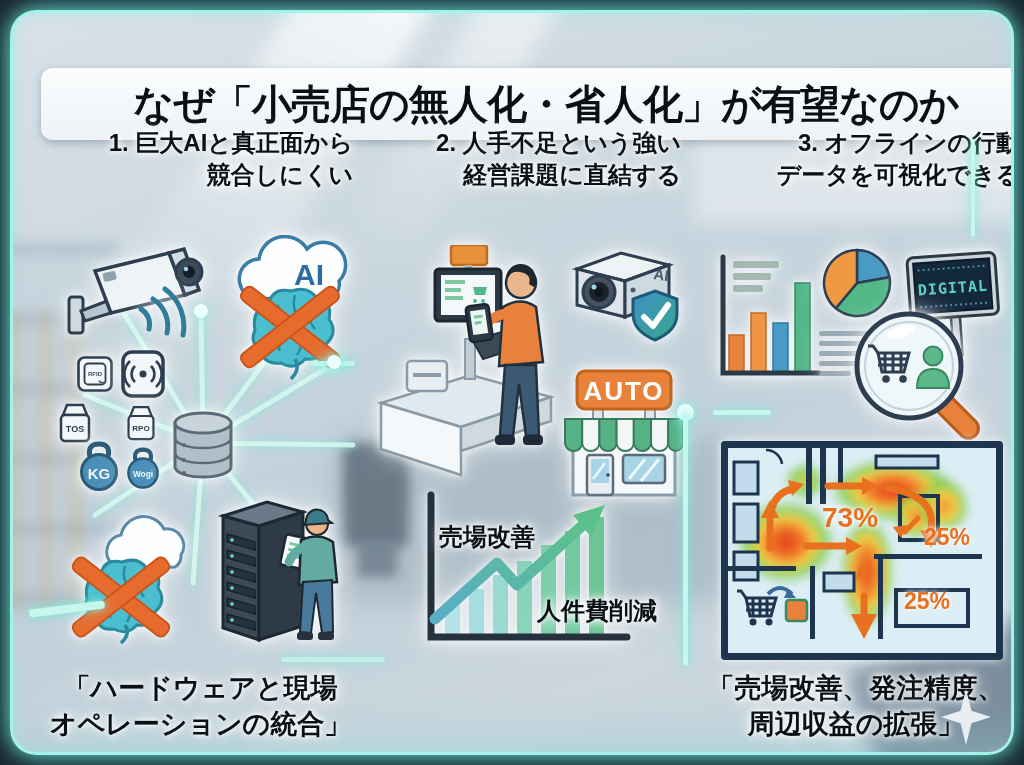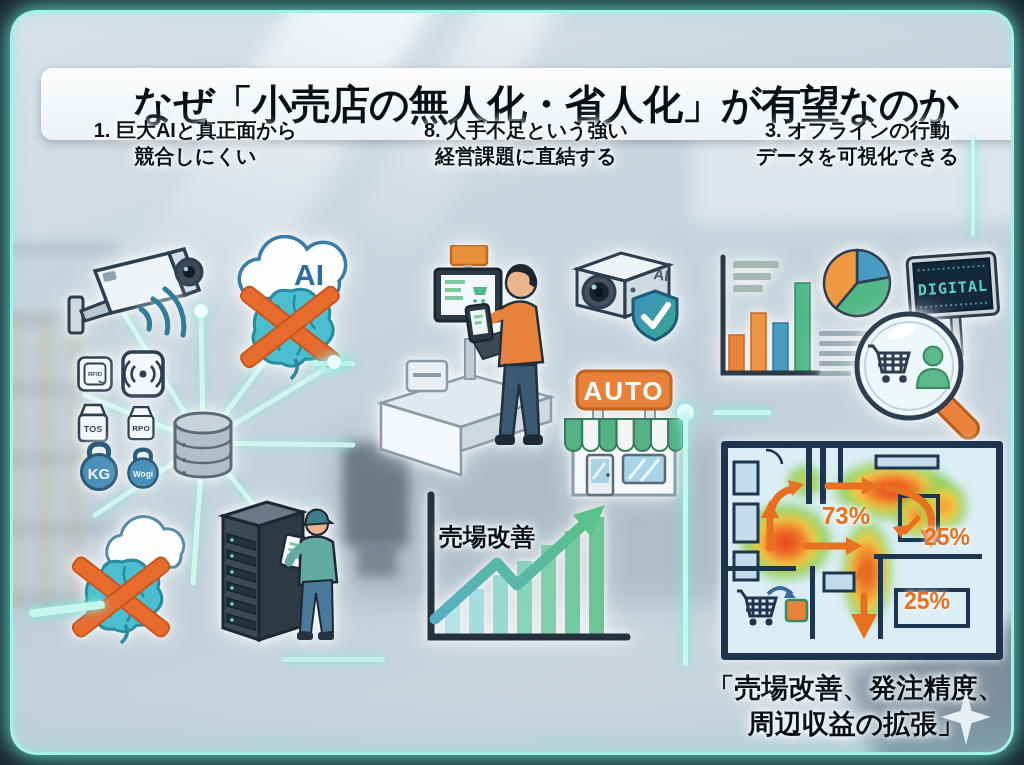--- a/index.html
+++ b/index.html
@@ -16,21 +16,21 @@
   .blur6{filter:blur(6px);} .blur10{filter:blur(10px);} .blur14{filter:blur(14px);}
   
   .title-bar{position:absolute;left:28px;top:18px;width:1010px;height:72px;border-radius:12px;
              background:linear-gradient(#fbfdfe,#eef2f5);box-shadow:0 3px 8px rgba(40,60,75,.3);
              display:flex;align-items:center;justify-content:center;margin-top:37px;}
   .title-text{font-size:40px;font-weight:800;color:#0a0f14;letter-spacing:-1px;white-space:nowrap;}
   
   .heading,.caption{position:absolute;text-align:center;font-weight:800;color:#0b1014;
         white-space:pre-line;line-height:1.32;
         text-shadow:0 0 5px #fff,0 0 10px rgba(255,255,255,.95),0 0 18px rgba(255,255,255,.8);}
-  .heading{top:104px;font-size:20px;}
+  .heading{top:114px;font-size:24px;text-align:right;}
   .caption{top:658px;font-size:27px;}
   .c1h{left:25px;width:315px;} .c2h{left:358px;width:310px;} .c3h{left:682px;width:325px;}
   .c1c{left:20px;width:335px;} .c2c{left:362px;width:305px;} .c3c{left:678px;width:330px;}
   
   .art{position:absolute;filter:drop-shadow(0 0 4px rgba(255,255,255,.9)) drop-shadow(0 0 12px rgba(255,255,255,.55));}
   .art svg{display:block;width:100%;height:100%;}
   .chart-label{position:absolute;font-size:24px;font-weight:800;color:#0b1014;white-space:nowrap;
         text-shadow:0 0 5px #fff,0 0 10px rgba(255,255,255,.95),0 0 16px rgba(255,255,255,.85);}
   
   .glow-line{position:absolute;background:#c6f6ec;border-radius:3px;
@@ -64,21 +64,21 @@
     <div class="bgfx blur10" style="left:680px;top:90px;width:330px;height:120px;background:#e4eaef;opacity:.8;"></div>
     <div class="bgfx blur10" style="left:850px;top:615px;width:280px;height:130px;background:#6f8292;transform:rotate(-18deg);opacity:.85;"></div>
     <div class="bgfx blur10" style="left:0;top:700px;width:1024px;height:65px;background:linear-gradient(rgba(140,205,212,.05),rgba(140,205,212,.4));"></div>
 
     <div class="title-bar">
       <div class="title-text">なぜ「小売店の無人化・省人化」が有望なのか</div>
     </div>
 
     <div class="heading c1h">1. 巨大AIと真正面から
 競合しにくい</div>
-    <div class="heading c2h">8. 人手不足という強い
+    <div class="heading c2h">2. 人手不足という強い
 経営課題に直結する</div>
     <div class="heading c3h">3. オフラインの行動
 データを可視化できる</div>
 
     <div class="art" style="left:40px;top:280px;width:320px;height:300px;filter:none;">
       <svg viewBox="0 0 320 300">
         <g stroke="#d4f8ee" stroke-width="5" stroke-linecap="round" opacity=".9" style="filter:drop-shadow(0 0 4px #7fe8da)">
           <path d="M150 150 L72 22"></path>
             <path d="M150 150 L148 18"></path>
             <path d="M150 150 L232 42"></path>
@@ -142,21 +142,21 @@
 
     <div class="art" style="left:108px;top:336px;width:44px;height:50px;">
       <svg viewBox="0 0 44 50">
         <rect x="2" y="3" width="40" height="44" rx="9" fill="#f4f7f9" stroke="#2c3e50" stroke-width="3.5"></rect>
         <circle cx="22" cy="25" r="3.5" fill="#2c3e50"></circle>
         <path d="M14 17 a11 11 0 0 0 0 16 M30 17 a11 11 0 0 1 0 16" stroke="#2c3e50" stroke-width="2.5" fill="none"></path>
         <path d="M9 12 a18 18 0 0 0 0 26 M35 12 a18 18 0 0 1 0 26" stroke="#2c3e50" stroke-width="2.5" fill="none"></path>
       </svg>
     </div>
 
-    <div class="art" style="left:62px;top:390px;width:36px;height:42px;">
+    <div class="art" style="left:44px;top:390px;width:36px;height:42px;">
       <svg viewBox="0 0 36 42">
         <path d="M10 2 L26 2 L30 12 L6 12 Z" fill="#f4f7f9" stroke="#2c3e50" stroke-width="2.5"></path>
         <rect x="4" y="12" width="28" height="26" rx="4" fill="#f4f7f9" stroke="#2c3e50" stroke-width="2.5"></rect>
         <text x="18" y="29" font-size="9" font-weight="bold" text-anchor="middle" fill="#2c3e50">TOS</text>
       </svg>
     </div>
 
     <div class="art" style="left:112px;top:392px;width:32px;height:38px;">
       <svg viewBox="0 0 36 42">
         <path d="M10 2 L26 2 L30 12 L6 12 Z" fill="#f4f7f9" stroke="#2c3e50" stroke-width="2.5"></path>
@@ -342,20 +342,21 @@
           <rect x="122" y="54" width="15" height="92" fill="#72cba4"></rect>
             <rect x="146" y="40" width="15" height="106" fill="#67c596"></rect>
           <rect x="170" y="26" width="15" height="120" fill="#5cc08a"></rect>
         </g>
         <path d="M12 4 V146 H208" fill="none" stroke="#25323e" stroke-width="7" stroke-linecap="round"></path>
         <path d="M16 128 L78 72 L98 94 L164 34" fill="none" stroke="url(#agrad)" stroke-width="11" stroke-linejoin="round" stroke-linecap="round"></path>
         <path d="M186 14 L154 24 L172 46 Z" fill="#5cc08a"></path>
       </svg>
     </div>
     <div class="chart-label" style="left:426px;top:508px;">売場改善</div>
+    <div class="chart-label" style="left:524px;top:582px;">人件費削減</div>
 
     <div class="art" style="left:700px;top:238px;width:112px;height:135px;">
       <svg viewBox="0 0 112 135">
         <g fill="#9ab0a6" opacity=".85">
           <rect x="20" y="10" width="46" height="7" rx="2"></rect>
             <rect x="20" y="22" width="38" height="7" rx="2"></rect>
             <rect x="20" y="34" width="30" height="7" rx="2"></rect>
         </g>
         <rect x="16" y="84" width="15" height="38" fill="#e8833a" stroke="#c06a28" stroke-width="1.5"></rect>
         <rect x="38" y="62" width="15" height="60" fill="#ef9442" stroke="#c06a28" stroke-width="1.5"></rect>
@@ -470,32 +471,34 @@
           <path d="M18 150 h30 l-5 18 h-21 z"></path>
           <path d="M25 150 v18 M32 150 v18 M39 150 v18 M18 156 h29 M18 162 h27"></path>
           <path d="M18 150 l-5 -7 h-4"></path>
         </g>
         <circle cx="25" cy="174" r="3.5" fill="#1e3550"></circle>
           <circle cx="41" cy="174" r="3.5" fill="#1e3550"></circle>
         <rect x="58" y="152" width="21" height="21" rx="3" fill="#e8823a" stroke="#3a8a5f" stroke-width="2.5"></rect>
         <path d="M40 146 q12 -12 24 0" stroke="#3a6a9c" stroke-width="4" fill="none"></path>
         <polygon points="68,150 60,141 56,150" fill="#3a6a9c"></polygon>
       </svg>
-      <div class="hm-pct" style="left:94px;top:54px;font-size:24px;">73%</div>
+      <div class="hm-pct" style="left:94px;top:54px;font-size:28px;">73%</div>
       <div class="hm-pct" style="left:196px;top:76px;font-size:23px;">25%</div>
       <div class="hm-pct" style="left:176px;top:140px;font-size:23px;">25%</div>
     </div>
 
     <div class="glow-dot" style="left:664px;top:391px;width:17px;height:17px;"></div>
     <div class="glow-line" style="left:670px;top:400px;width:5px;height:253px;"></div>
     <div class="glow-line" style="left:700px;top:397px;width:58px;height:5px;"></div>
     <div class="glow-line" style="left:298px;top:348px;width:44px;height:5px;"></div>
     <div class="glow-dot" style="left:314px;top:342px;width:14px;height:14px;"></div>
     <div class="glow-line" style="left:958px;top:126px;width:4px;height:98px;"></div>
     <div class="glow-line" style="left:16px;top:592px;width:76px;height:8px;transform:rotate(-7deg);"></div>
     <div class="glow-line" style="left:268px;top:644px;width:104px;height:5px;opacity:.75;"></div>
 
+    <div class="caption c1c">「ハードウェアと現場
+オペレーションの統合」</div>
     <div class="caption c3c">「売場改善、発注精度、
 周辺収益の拡張」</div>
 
     <div class="sparkle"></div>
   </div>
 </div>
 
 </body></html>

